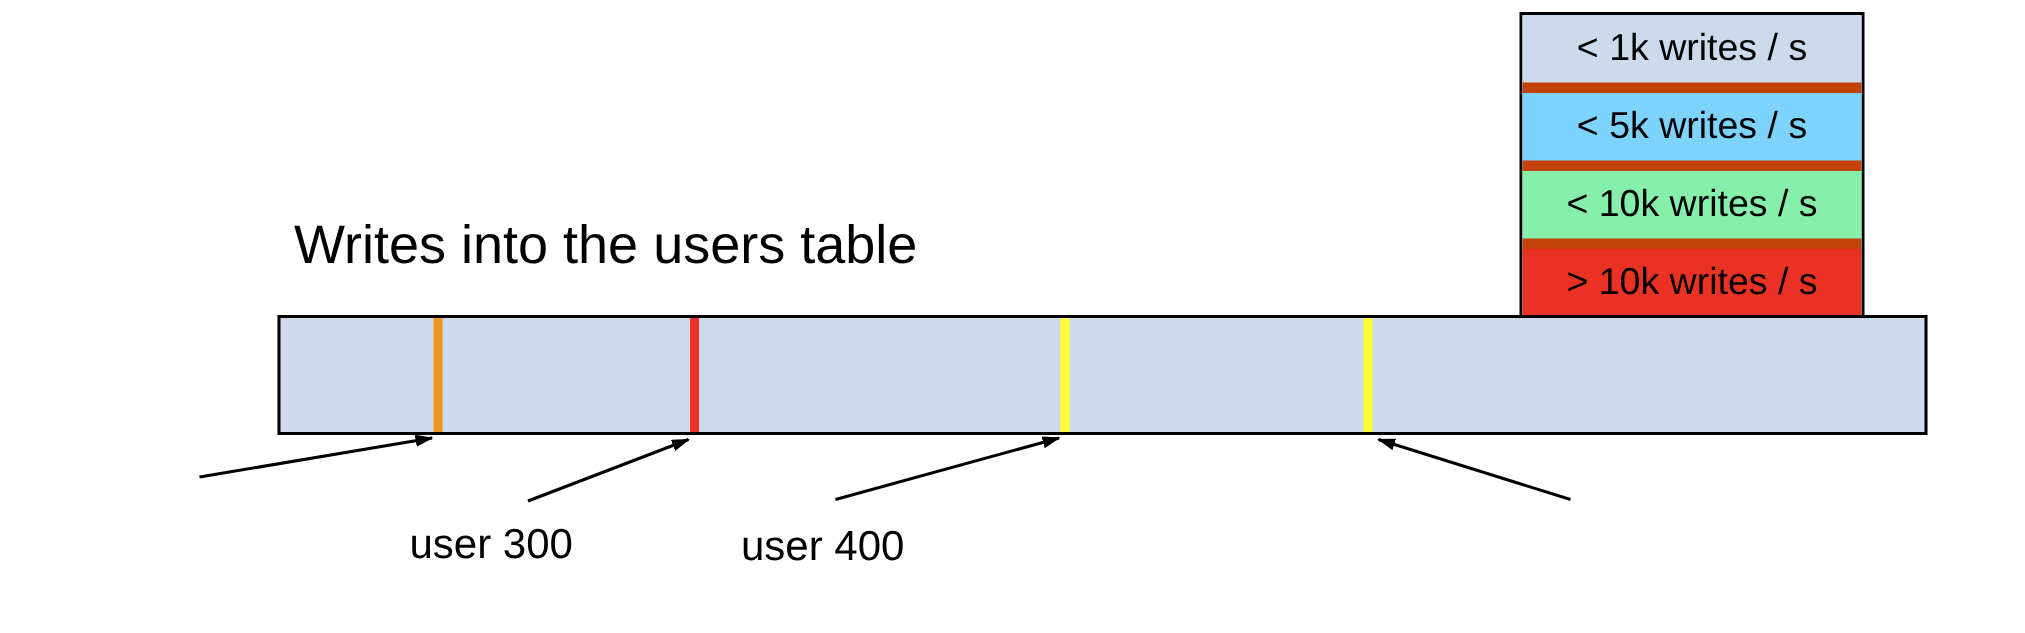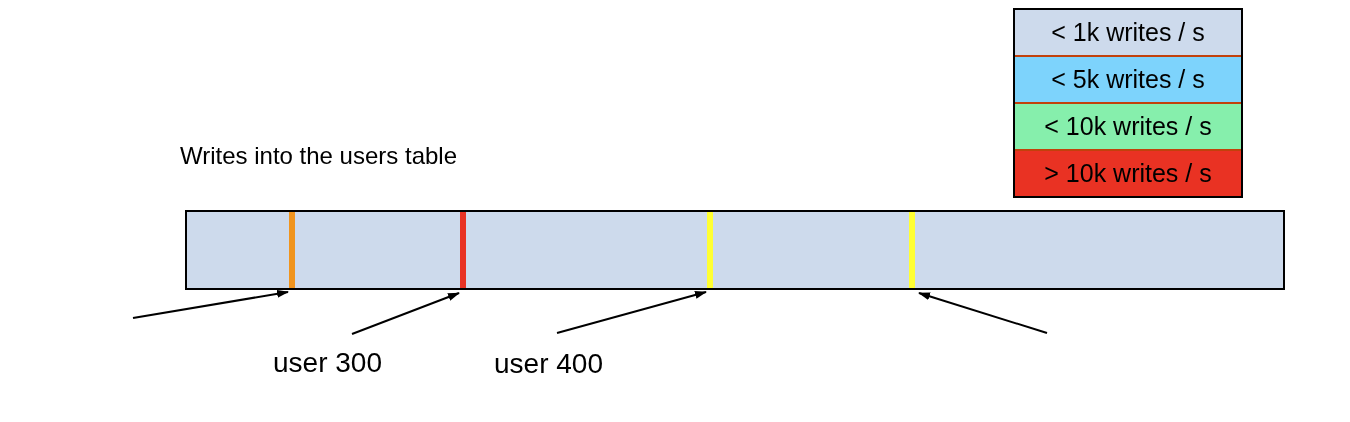--- a/index.html
+++ b/index.html
@@ -20,38 +20,38 @@
   .legend {
     position: absolute;
     left: 1013px;
     top: 8px;
     width: 230px;
     border: 2px solid #000000;
     box-sizing: border-box;
   }
   .legend-row {
     height: 45px;
-    border-bottom: 2px solid #c2410c;
+    border-bottom: 7px solid #c2410c;
     display: flex;
     align-items: center;
     justify-content: center;
   }
   .legend-row:last-child { border-bottom: none; justify-content: center; }
   .legend-label {
     font-size: 25px;
     color: #000000;
     white-space: nowrap;
   }
 
   
   .diagram-title {
     position: absolute;
-    left: 180px;
+    left: 196px;
     top: 142px;
-    font-size: 24px;
+    font-size: 36px;
     color: #000000;
     white-space: nowrap;
   }
 
   
   .table-bar {
     position: absolute;
     left: 185px;
     top: 210px;
     width: 1100px;

